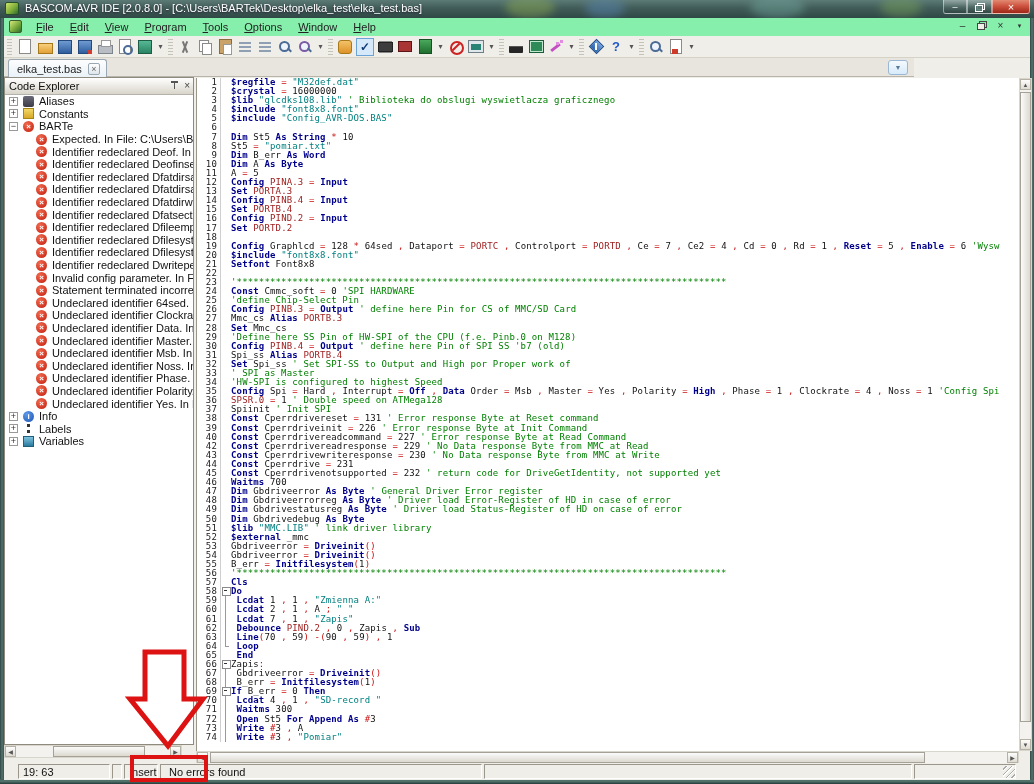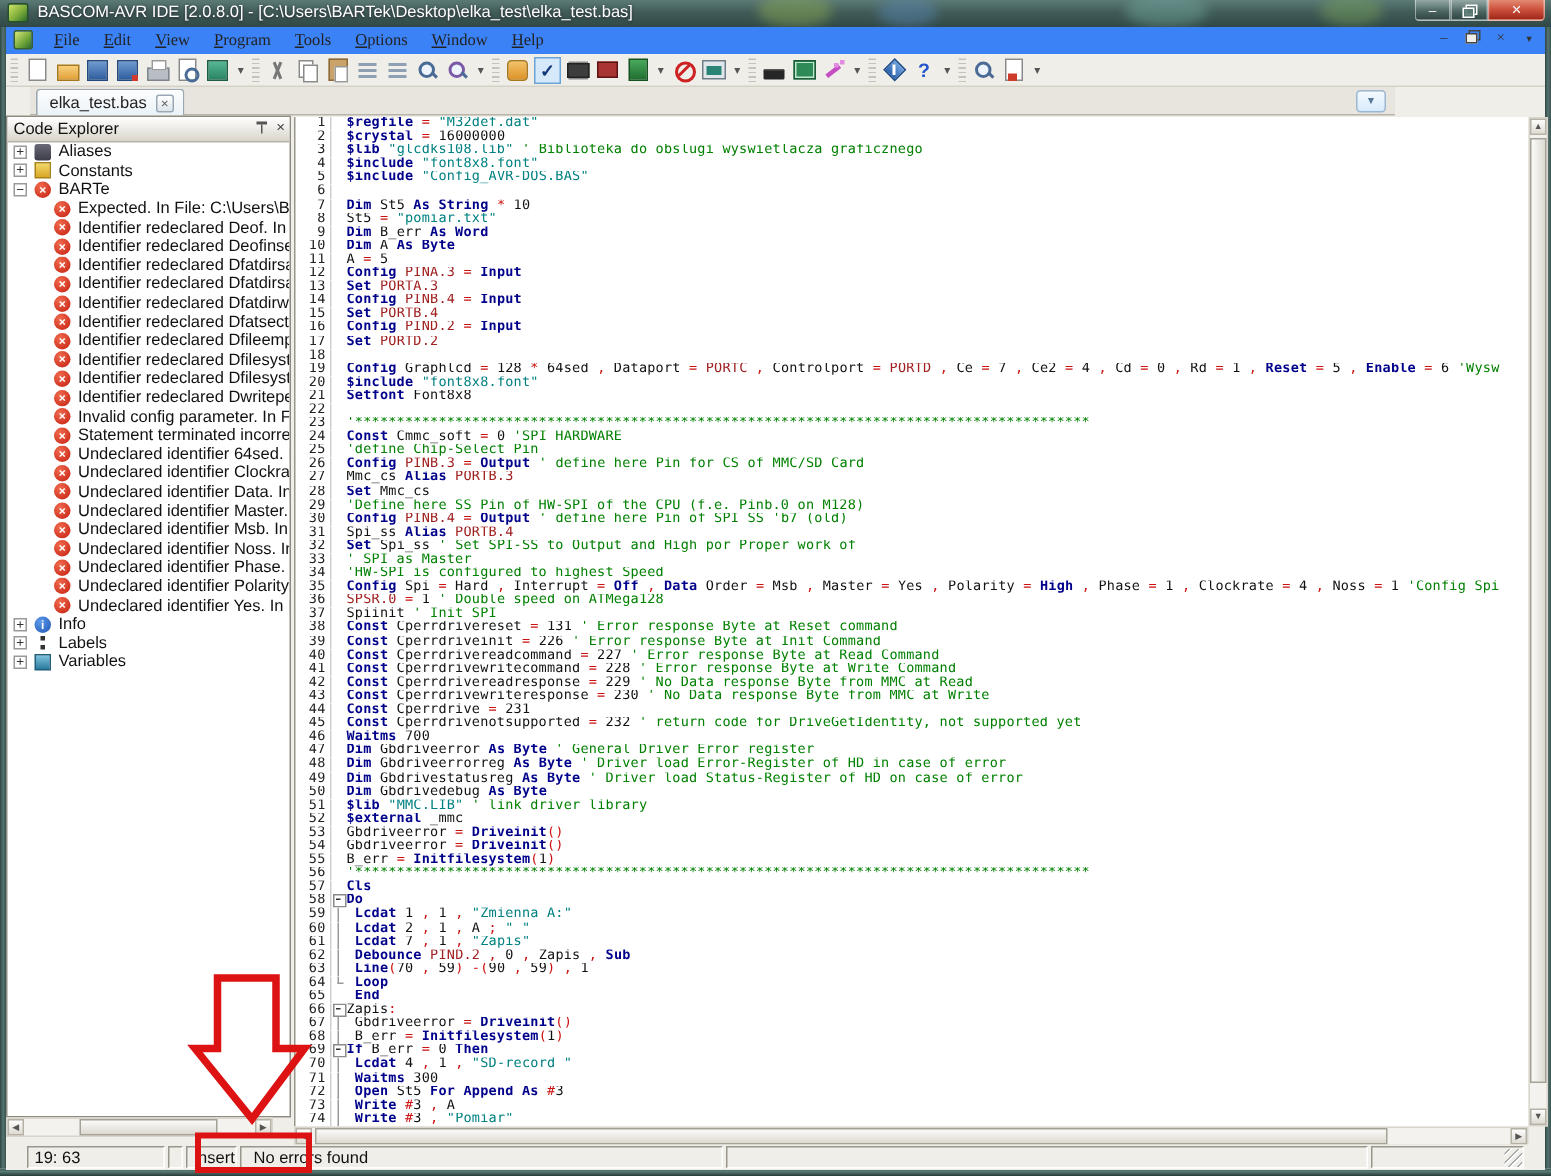--- a/index.html
+++ b/index.html
@@ -25,21 +25,21 @@
   .restore-sq::after { content:""; position:absolute; left:0; top:2px; width:6px; height:5px; border:1px solid #fff; background:rgba(90,120,115,.9); }
   .restore-sq.dark::before { border-color:#444; }
   .restore-sq.dark::after { border-color:#444; background:#f0eee8; }
   .border-l,.border-r { position:absolute; top:18px; width:4px; height:761px;
     background:linear-gradient(90deg,#2c4543,#55736e,#3a5451); }
   .border-l { left:0; } .border-r { right:0; }
   .border-b { position:absolute; left:0; bottom:0; width:1034px; height:5px;
     background:linear-gradient(180deg,#3c5a56,#587a73 40%,#243a38); }
 
   
-  .menubar { position:absolute; left:4px; top:18px; width:1026px; height:24px; background:#3b82f6; border-bottom:1px solid #e2dfd7; font-size:11px;font-family:Liberation Serif, serif; }
+  .menubar { position:absolute; left:4px; top:18px; width:1026px; height:24px; background:#86efac; border-bottom:1px solid #e2dfd7; font-size:11px; }
   .mini-icon { position:absolute; left:5px; top:2px; width:13px; height:13px; border-radius:2px;
     background:linear-gradient(135deg,#d8e87a,#6fa438 60%,#2e6b2e); border:1px solid #3a6030; }
   .menu-items-wrap { position:absolute; left:24px; top:0; height:18px; display:flex; align-items:center; }
   .menu-item { padding:2px 8px; color:#222; cursor:default; }
   .mdi-btns { position:absolute; right:4px; top:2px; display:flex; align-items:center; gap:6px; color:#333; font-size:10px; }
   .mdi { width:13px; text-align:center; }
 
   
   .toolbar { position:absolute; left:4px; top:36px; width:1026px; height:22px; background:#f0eee8; border-bottom:1px solid #d5d2c8; display:flex; align-items:center; }
   .tb-grip { width:5px; height:16px; margin:0 3px; background:repeating-linear-gradient(180deg,#c6c2b8 0 1px,transparent 1px 3px); }
@@ -82,21 +82,21 @@
   .i-wiz::before { content:""; position:absolute; left:3px; top:8px; width:11px; height:3px; background:#c34fc3; transform:rotate(-38deg); }
   .i-wiz::after { content:""; position:absolute; right:2px; top:2px; width:3px; height:3px; background:#e38ae3; box-shadow:-4px 2px 0 #e38ae3; }
   .i-infod::before { content:""; width:9px; height:9px; background:linear-gradient(#6fa3dd,#2a62ad); transform:rotate(45deg); border:1px solid #1d4a86; }
   .i-infod::after { content:""; position:absolute; left:8px; top:5px; width:2px; height:7px; background:#fff; }
   .i-helpq { color:#2255cc; font-weight:bold; font-size:13px; }
   .i-pdf::before { content:""; width:10px; height:13px; background:#fff; border:1px solid #8a8a8a; }
   .i-pdf::after { content:""; position:absolute; left:5px; bottom:2px; width:6px; height:5px; background:#cf3b2a; }
   .i-caret { width:9px; font-size:8px; color:#555; }
 
   
-  .tabbar { position:absolute; left:20px; top:58px; width:910px; height:19px; background:#e8e5de; border-bottom:1px solid #b8b4aa; }
+  .tabbar { position:absolute; left:4px; top:58px; width:910px; height:19px; background:#e8e5de; border-bottom:1px solid #b8b4aa; }
   .tab { position:absolute; left:4px; top:1px; height:18px; padding:0 6px 0 8px; display:flex; align-items:center; gap:6px;
     background:linear-gradient(#fdfdfd,#eaf2f8); border:1px solid #9aa8b4; border-bottom:none; border-radius:3px 3px 0 0; font-size:11px; color:#222; }
   .tab-close { width:12px; height:12px; font-size:9px; line-height:11px; text-align:center; color:#666;
     background:linear-gradient(#fff,#dfe5ea); border:1px solid #9aa8b4; border-radius:2px; }
   .tab-scroll { position:absolute; right:6px; top:2px; width:20px; height:15px; text-align:center; font-size:7px; line-height:14px; color:#5a7a9a;
     background:linear-gradient(#f4fafe,#d8eafa); border:1px solid #9ab8d4; border-radius:3px; }
 
   
   .explorer { position:absolute; left:4px; top:77px; width:190px; height:668px; background:#fff; border:1px solid #8e8a7e; overflow:hidden; }
   .exp-header { position:relative; height:17px; background:linear-gradient(#ffffff,#d9d5cb); border-bottom:1px solid #b5b2a9; font-size:11px; color:#111; padding:2px 0 0 4px; }
@@ -592,25 +592,20 @@
           <span class="ed-gut">39</span>
           <span class="ed-fold"></span>
           <span class="ed-code"><span class="sx-k">Const</span><span class="sx-i"> Cperrdriveinit </span><span class="sx-o">= </span><span class="sx-i">226 </span><span class="sx-c">' Error response Byte at Init Command</span></span>
         </div>
         <div class="ed-row">
           <span class="ed-gut">40</span>
           <span class="ed-fold"></span>
           <span class="ed-code"><span class="sx-k">Const</span><span class="sx-i"> Cperrdrivereadcommand </span><span class="sx-o">= </span><span class="sx-i">227 </span><span class="sx-c">' Error response Byte at Read Command</span></span>
         </div>
         <div class="ed-row">
-          <span class="ed-gut">41</span>
-          <span class="ed-fold"></span>
-          <span class="ed-code"><span class="sx-k">Const</span><span class="sx-i"> Cperrdrivewritecommand </span><span class="sx-o">= </span><span class="sx-i">228 </span><span class="sx-c">' Error response Byte at Write Command</span></span>
-        </div>
-        <div class="ed-row">
           <span class="ed-gut">42</span>
           <span class="ed-fold"></span>
           <span class="ed-code"><span class="sx-k">Const</span><span class="sx-i"> Cperrdrivereadresponse </span><span class="sx-o">= </span><span class="sx-i">229 </span><span class="sx-c">' No Data response Byte from MMC at Read</span></span>
         </div>
         <div class="ed-row">
           <span class="ed-gut">43</span>
           <span class="ed-fold"></span>
           <span class="ed-code"><span class="sx-k">Const</span><span class="sx-i"> Cperrdrivewriteresponse </span><span class="sx-o">= </span><span class="sx-i">230 </span><span class="sx-c">' No Data response Byte from MMC at Write</span></span>
         </div>
         <div class="ed-row">

